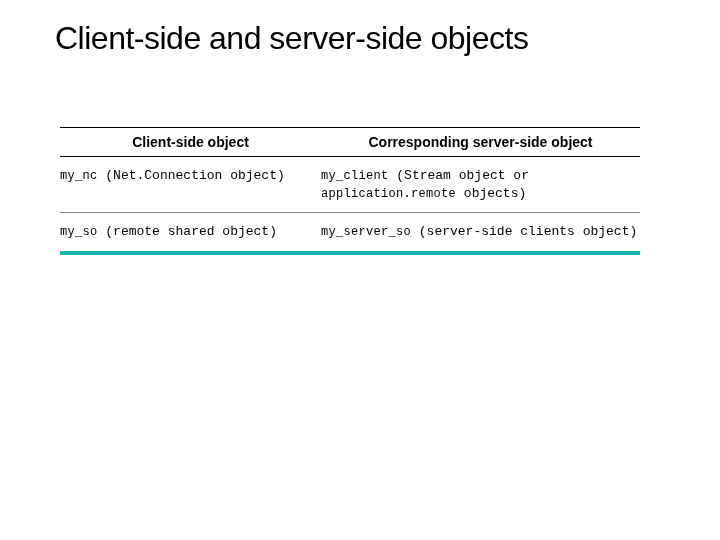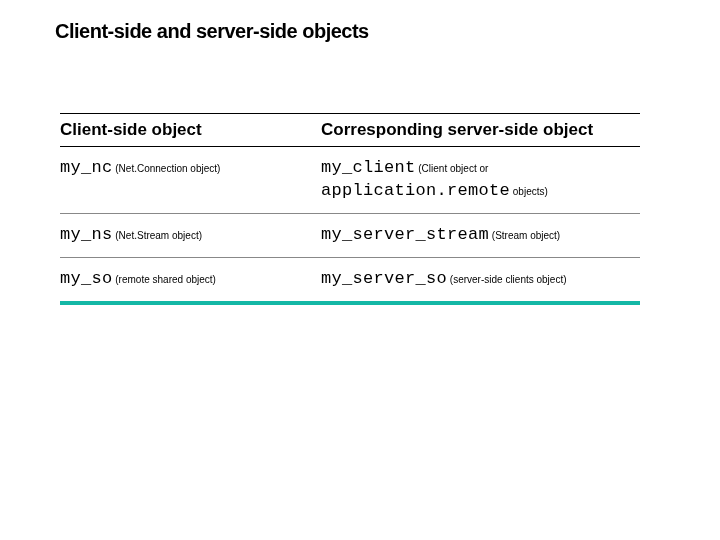--- a/index.html
+++ b/index.html
@@ -11,45 +11,45 @@
       width: 720px;
       height: 540px;
       background: #ffffff;
       font-family: Arial, Helvetica, sans-serif;
       color: #000;
     }
     .slide {
       padding: 20px 0 0 0;
     }
     .title {
-      font-size: 20px;
-      font-weight: bold;
+      font-size: 32px;
+      font-weight: normal;
       padding-left: 55px;
       letter-spacing: -0.5px;
     }
     .table-container {
       margin-top: 70px;
       padding-left: 60px;
       padding-right: 80px;
     }
     table {
       width: 100%;
       border-collapse: collapse;
       font-size: 11px;
     }
     thead tr {
       border-top: 1px solid #000;
       border-bottom: 1px solid #000;
     }
     th {
-      text-align: left;
+      text-align: center;
       font-weight: bold;
       padding: 6px 0 6px 0;
       font-family: Arial, Helvetica, sans-serif;
-      font-size: 17px;
+      font-size: 14px;
     }
     th.col-left {
       width: 45%;
     }
     th.col-right {
       width: 55%;
     }
     tbody tr {
       border-bottom: 1px solid #888;
     }
@@ -57,26 +57,26 @@
       border-bottom: 4px solid #14b8a6;
     }
     td {
       padding: 10px 0 10px 0;
       vertical-align: top;
       font-size: 11px;
       line-height: 1.35;
     }
     .code {
       font-family: "Courier New", Courier, monospace;
-      font-size: 17px;
+      font-size: 12px;
       letter-spacing: 0.3px;
     }
     .desc {
-      font-family: Liberation Sans, sans-serif;
-      font-size: 10px;
+      font-family: Liberation Mono, monospace;
+      font-size: 13px;
     }
   </style>
 </head>
 <body>
 
 <div class="slide">
   <h1 class="title">Client-side and server-side objects</h1>
 
   <div class="table-container">
     <table>
@@ -85,29 +85,21 @@
           <th class="col-left">Client-side object</th>
           <th class="col-right">Corresponding server-side object</th>
         </tr>
       </thead>
       <tbody>
         <tr>
           <td>
             <span class="code">my_nc</span><span class="desc"> (Net.Connection object)</span>
           </td>
           <td>
-            <span class="code">my_client</span><span class="desc"> (Client object or </span><span class="code">application.remote</span><span class="desc"> objects)</span>
-          </td>
-        </tr>
-        <tr>
-          <td>
-            <span class="code">my_ns</span><span class="desc"> (Net.Stream object)</span>
-          </td>
-          <td>
-            <span class="code">my_server_stream</span><span class="desc"> (Stream object)</span>
+            <span class="code">my_client</span><span class="desc"> (Stream object or </span><span class="code">application.remote</span><span class="desc"> objects)</span>
           </td>
         </tr>
         <tr class="last">
           <td>
             <span class="code">my_so</span><span class="desc"> (remote shared object)</span>
           </td>
           <td>
             <span class="code">my_server_so</span><span class="desc"> (server-side clients object)</span>
           </td>
         </tr>

